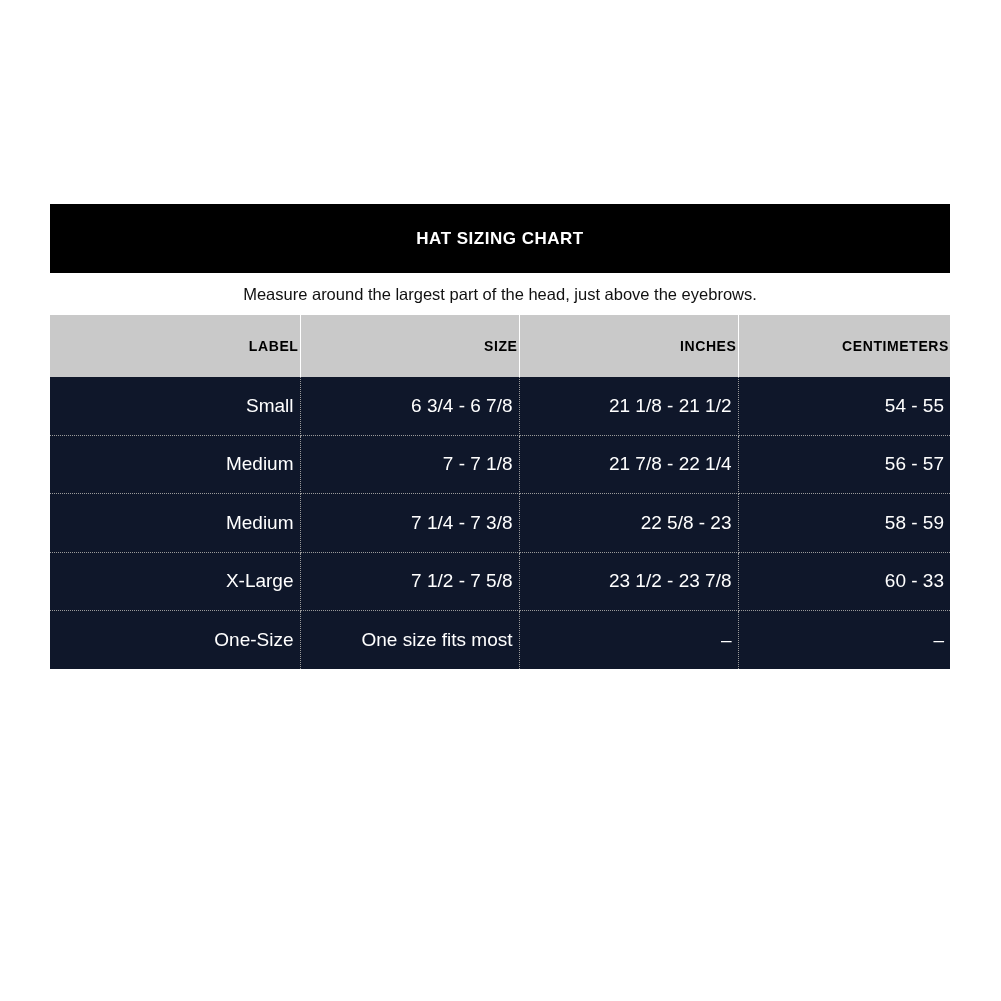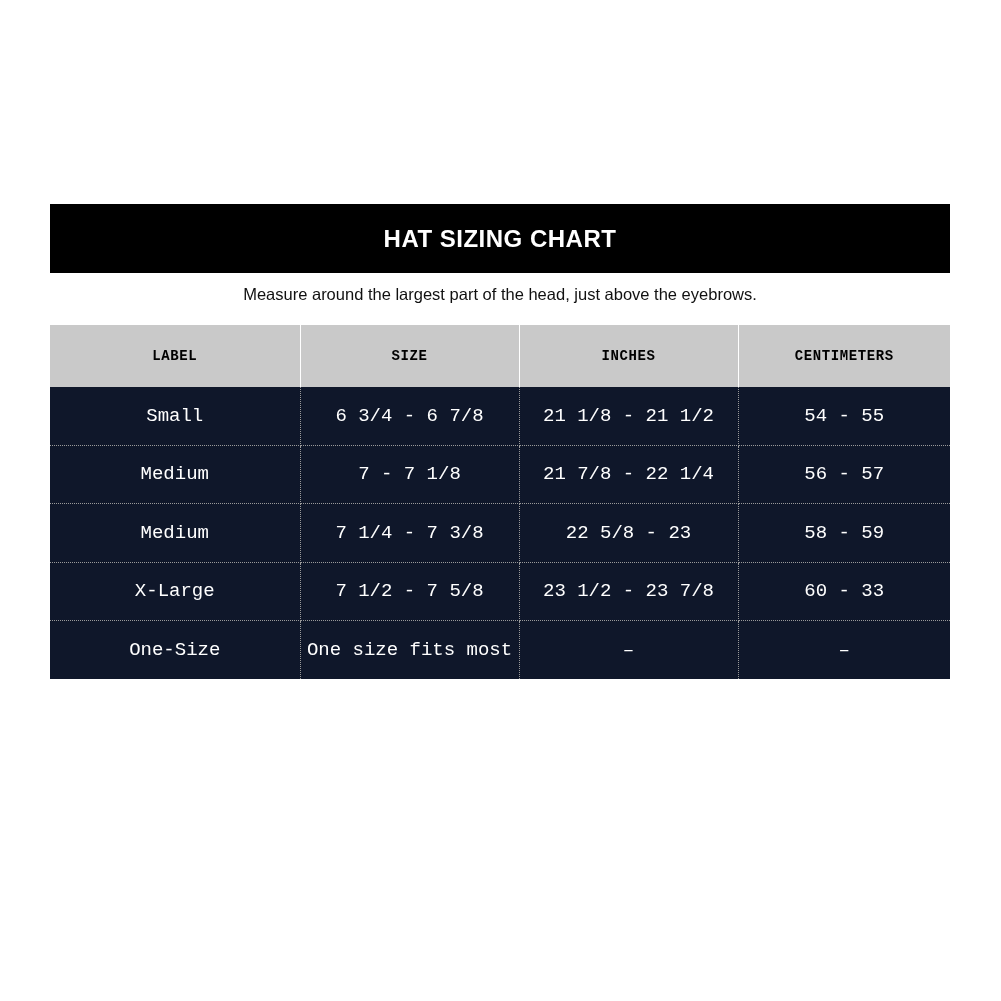--- a/index.html
+++ b/index.html
@@ -22,51 +22,50 @@
     top: 204px;
     width: 900px;
   }
 
   
   .chart-title {
     background: #000000;
     color: #ffffff;
     text-align: center;
     font-weight: bold;
-    font-size: 24px;
+    font-size: 17px;
     letter-spacing: 0.5px;
     height: 69px;
     line-height: 69px;
     white-space: nowrap;
     overflow: hidden;
   }
 
   
   .chart-subtitle {
     background: #ffffff;
     color: #111111;
     text-align: center;
     font-size: 16.5px;
-    height: 52px;
+    height: 42px;
     line-height: 42px;
     white-space: nowrap;
     overflow: hidden;
   }
 
   table.size-table {
     border-collapse: collapse;
     width: 900px;
     table-layout: fixed;
   }
 
   table.size-table th,
   table.size-table td {
-    text-align: center;
+    text-align: right;
     vertical-align: middle;
-    font-family: Liberation Mono, monospace;
   }
 
   
   table.size-table thead th {
     background: #c9c9c9;
     color: #000000;
     font-size: 14px;
     font-weight: bold;
     letter-spacing: 0.6px;
     height: 60px;

